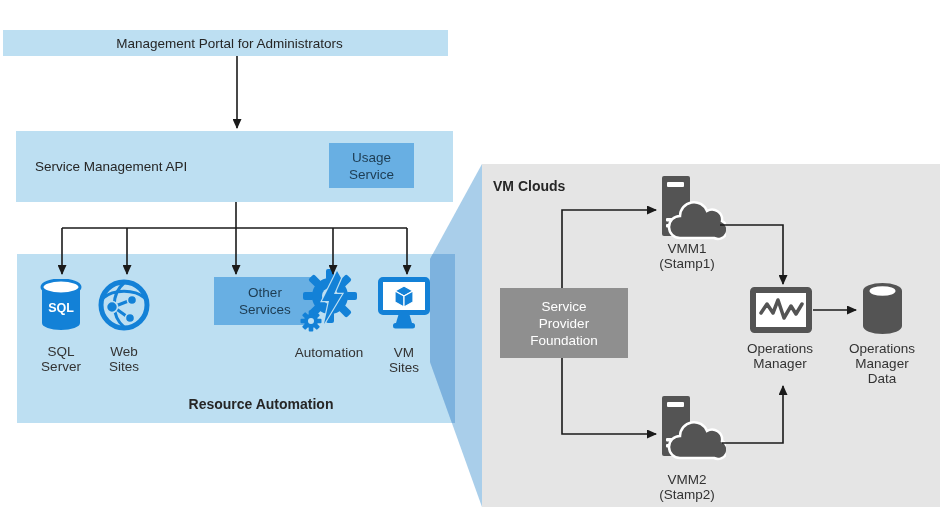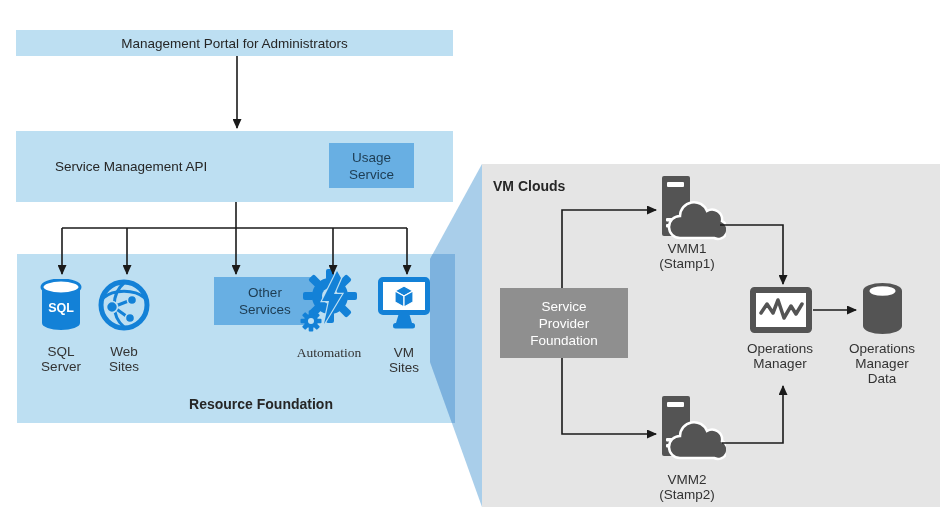--- a/index.html
+++ b/index.html
@@ -15,25 +15,25 @@
        line-height:15px;color:#333;white-space:pre-line;}
   .bold{font-weight:bold;color:#262626;}
   svg{display:block;}
   .layer{position:absolute;left:0;top:0;pointer-events:none;}
 </style>
 </head>
 <body>
 
 <div id="stage">
 
-  <div class="abs bar" style="left:16px;top:30px;width:437px;height:26px;">
+  <div class="abs bar" style="left:3px;top:30px;width:437px;height:26px;padding-left:8px;">
     <span>Management Portal for Administrators</span>
   </div>
 
-  <div class="abs bar" style="left:16px;top:131px;width:437px;height:71px;justify-content:flex-start;padding-left:39px;box-sizing:border-box;">
+  <div class="abs bar" style="left:16px;top:131px;width:437px;height:71px;justify-content:flex-start;padding-left:19px;box-sizing:border-box;">
     <span>Service Management API</span>
   </div>
   <div class="abs bluebox ml" style="left:329px;top:143px;width:85px;height:45px;">
     <span class="ml">Usage
 Service</span>
   </div>
 
   <div class="abs" style="left:17px;top:254px;width:438px;height:169px;background:#BDDFF2;"></div>
 
   <svg class="layer" width="946" height="514">
@@ -96,34 +96,34 @@
       <rect x="-2.3" y="-10.5" width="4.6" height="5" rx="1" transform="rotate(135)"></rect>
       <rect x="-2.3" y="-10.5" width="4.6" height="5" rx="1" transform="rotate(180)"></rect>
       <rect x="-2.3" y="-10.5" width="4.6" height="5" rx="1" transform="rotate(225)"></rect>
       <rect x="-2.3" y="-10.5" width="4.6" height="5" rx="1" transform="rotate(270)"></rect>
       <rect x="-2.3" y="-10.5" width="4.6" height="5" rx="1" transform="rotate(315)"></rect>
       <circle r="7"></circle>
       <circle r="3" fill="#BDDFF2"></circle>
     </g>
     <polygon points="37,3 22,33 29,33 24,56 42,26 34,26 41,10" fill="#1381D7" stroke="#BDDFF2" stroke-width="2.4" style="paint-order:stroke"></polygon>
   </svg>
-  <div class="lbl" style="left:329px;top:345px;font-family:Liberation Serif, serif;">Automation</div>
+  <div class="lbl" style="left:329px;top:345px;">Automation</div>
 
   <svg class="abs" style="left:378px;top:277px;" width="52" height="55" viewBox="0 0 52 55">
     <rect x="2.5" y="2.5" width="47" height="33" rx="2.5" fill="#ffffff" stroke="#1381D7" stroke-width="5"></rect>
     <polygon points="26,9 35,14 26,19 17,14" fill="#1381D7" stroke="#ffffff" stroke-width="1.2"></polygon>
     <polygon points="17,14 26,19 26,30 17,25" fill="#1381D7" stroke="#ffffff" stroke-width="1.2"></polygon>
     <polygon points="35,14 26,19 26,30 35,25" fill="#1381D7" stroke="#ffffff" stroke-width="1.2"></polygon>
     <polygon points="21,36 31,36 34,46 18,46" fill="#1381D7"></polygon>
     <rect x="15" y="46" width="22" height="5.5" rx="2.5" fill="#1381D7"></rect>
   </svg>
   <div class="lbl" style="left:404px;top:345px;">VM
 Sites</div>
 
-  <div class="lbl bold" style="left:261px;top:397px;font-size:14px;">Resource Foundation</div>
+  <div class="lbl bold" style="left:261px;top:397px;font-size:14px;">Resource Automation</div>
 
   <svg class="abs" style="left:656px;top:174px;" width="70" height="68" viewBox="0 0 70 68">
     <rect x="6" y="2" width="28" height="60" rx="2" fill="#545454"></rect>
     <rect x="11" y="8" width="17" height="5" rx="1" fill="#ffffff"></rect>
     <rect x="10" y="44" width="9" height="3.5" rx="1" fill="#ffffff"></rect>
     <rect x="10" y="50" width="9" height="3.5" rx="1" fill="#ffffff"></rect>
     <path d="M24 64 A11 11 0 0 1 13 53 A11 11 0 0 1 24 42 A14 14 0 0 1 51 37 A10 10 0 0 1 66 47 A9 9 0 0 1 58 64 Z" fill="#545454" stroke="#ffffff" stroke-width="2.5"></path>
   </svg>
   <div class="lbl" style="left:687px;top:241px;">VMM1
 (Stamp1)</div>

